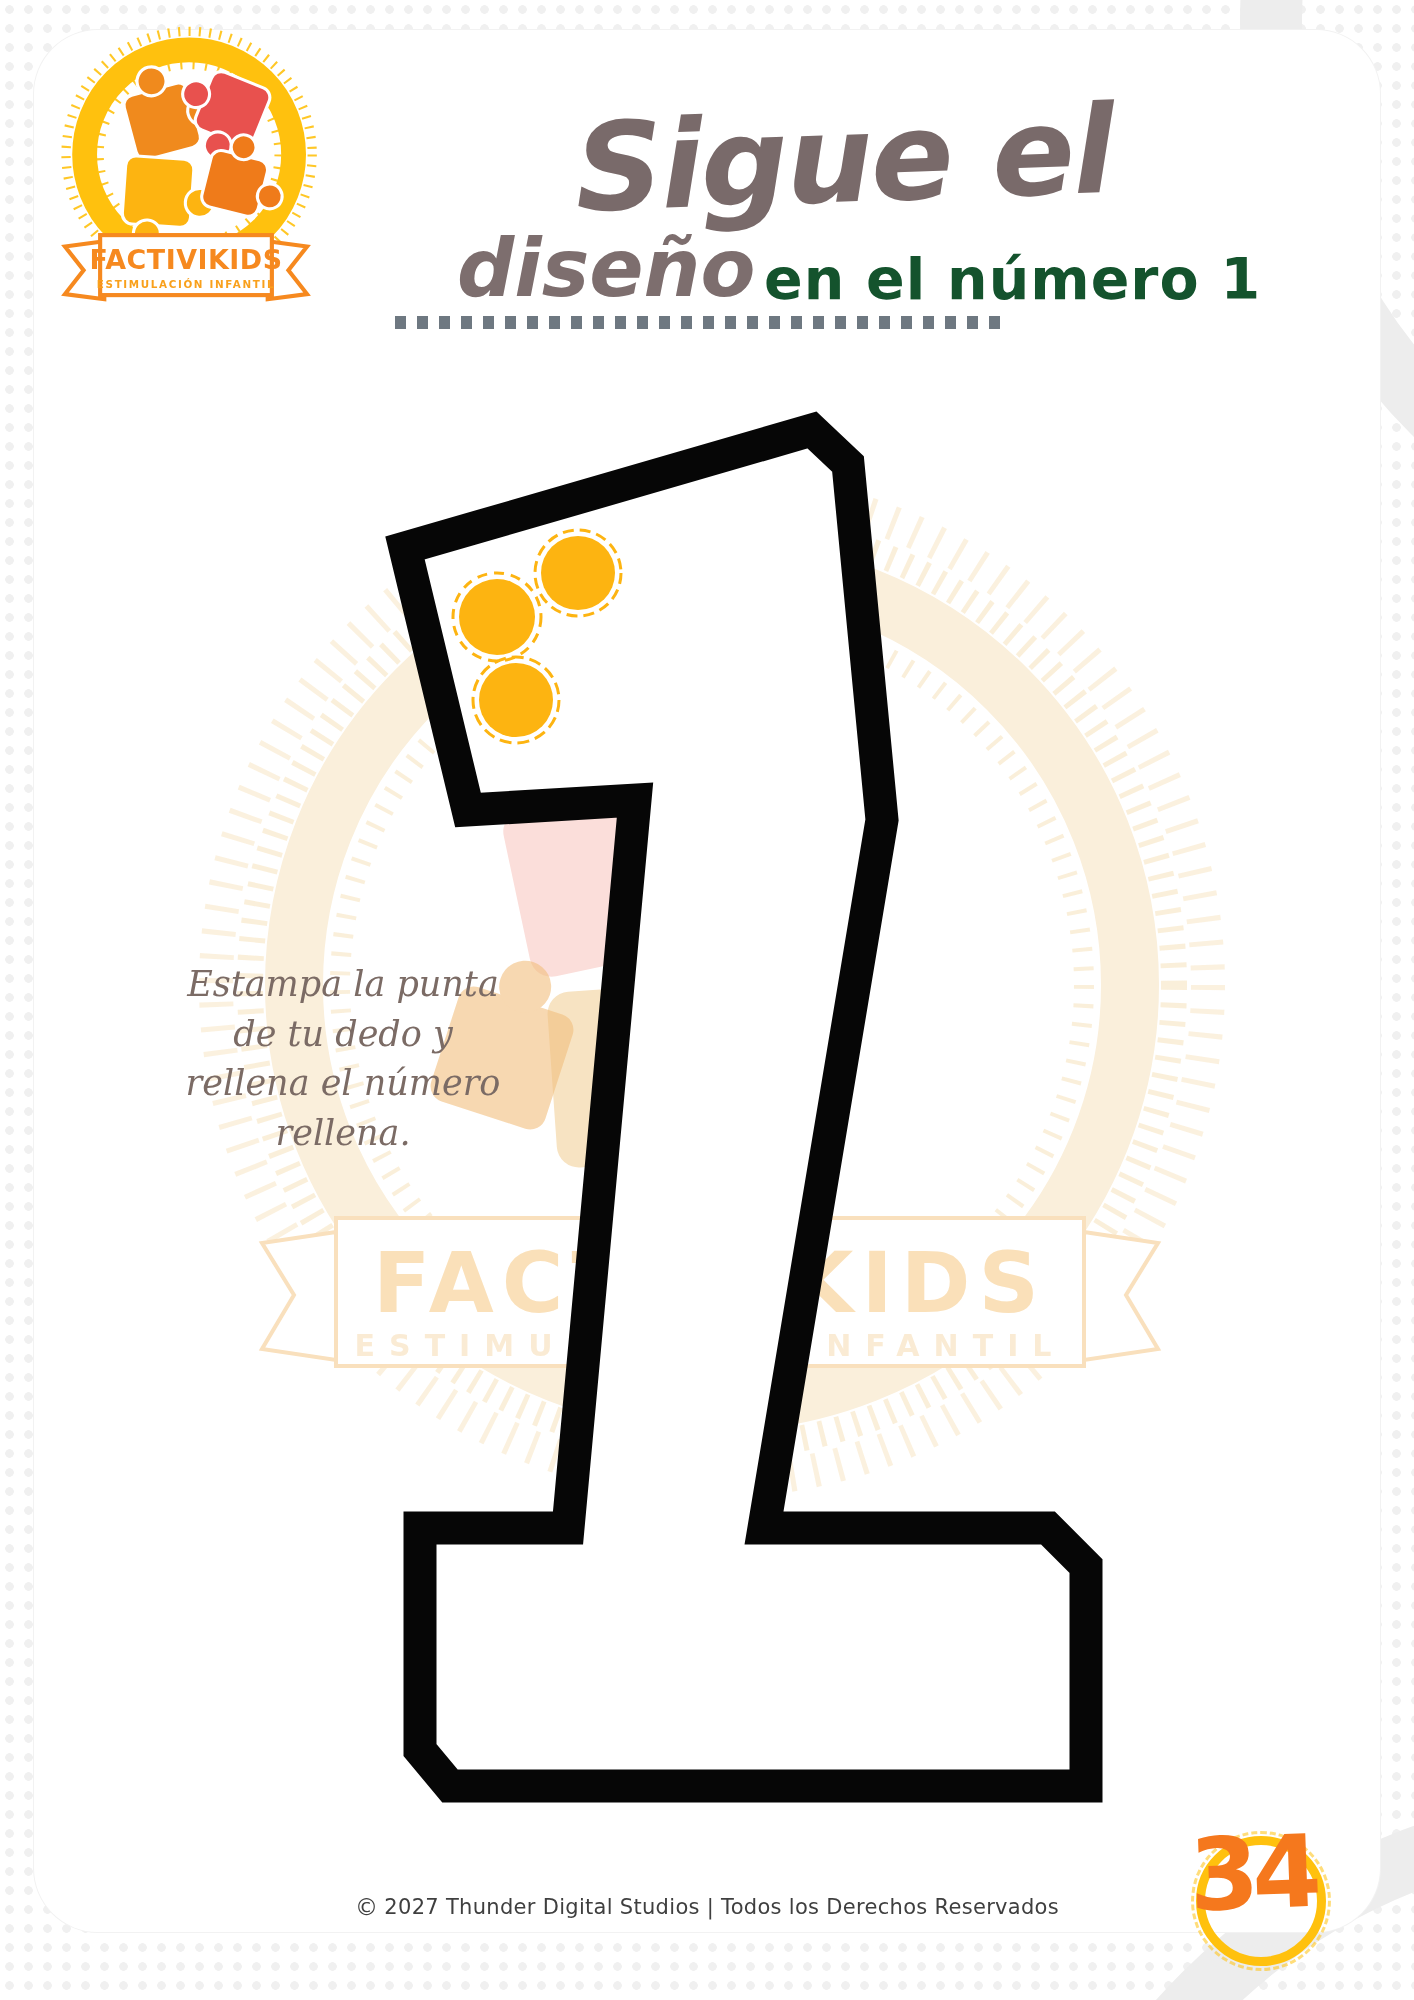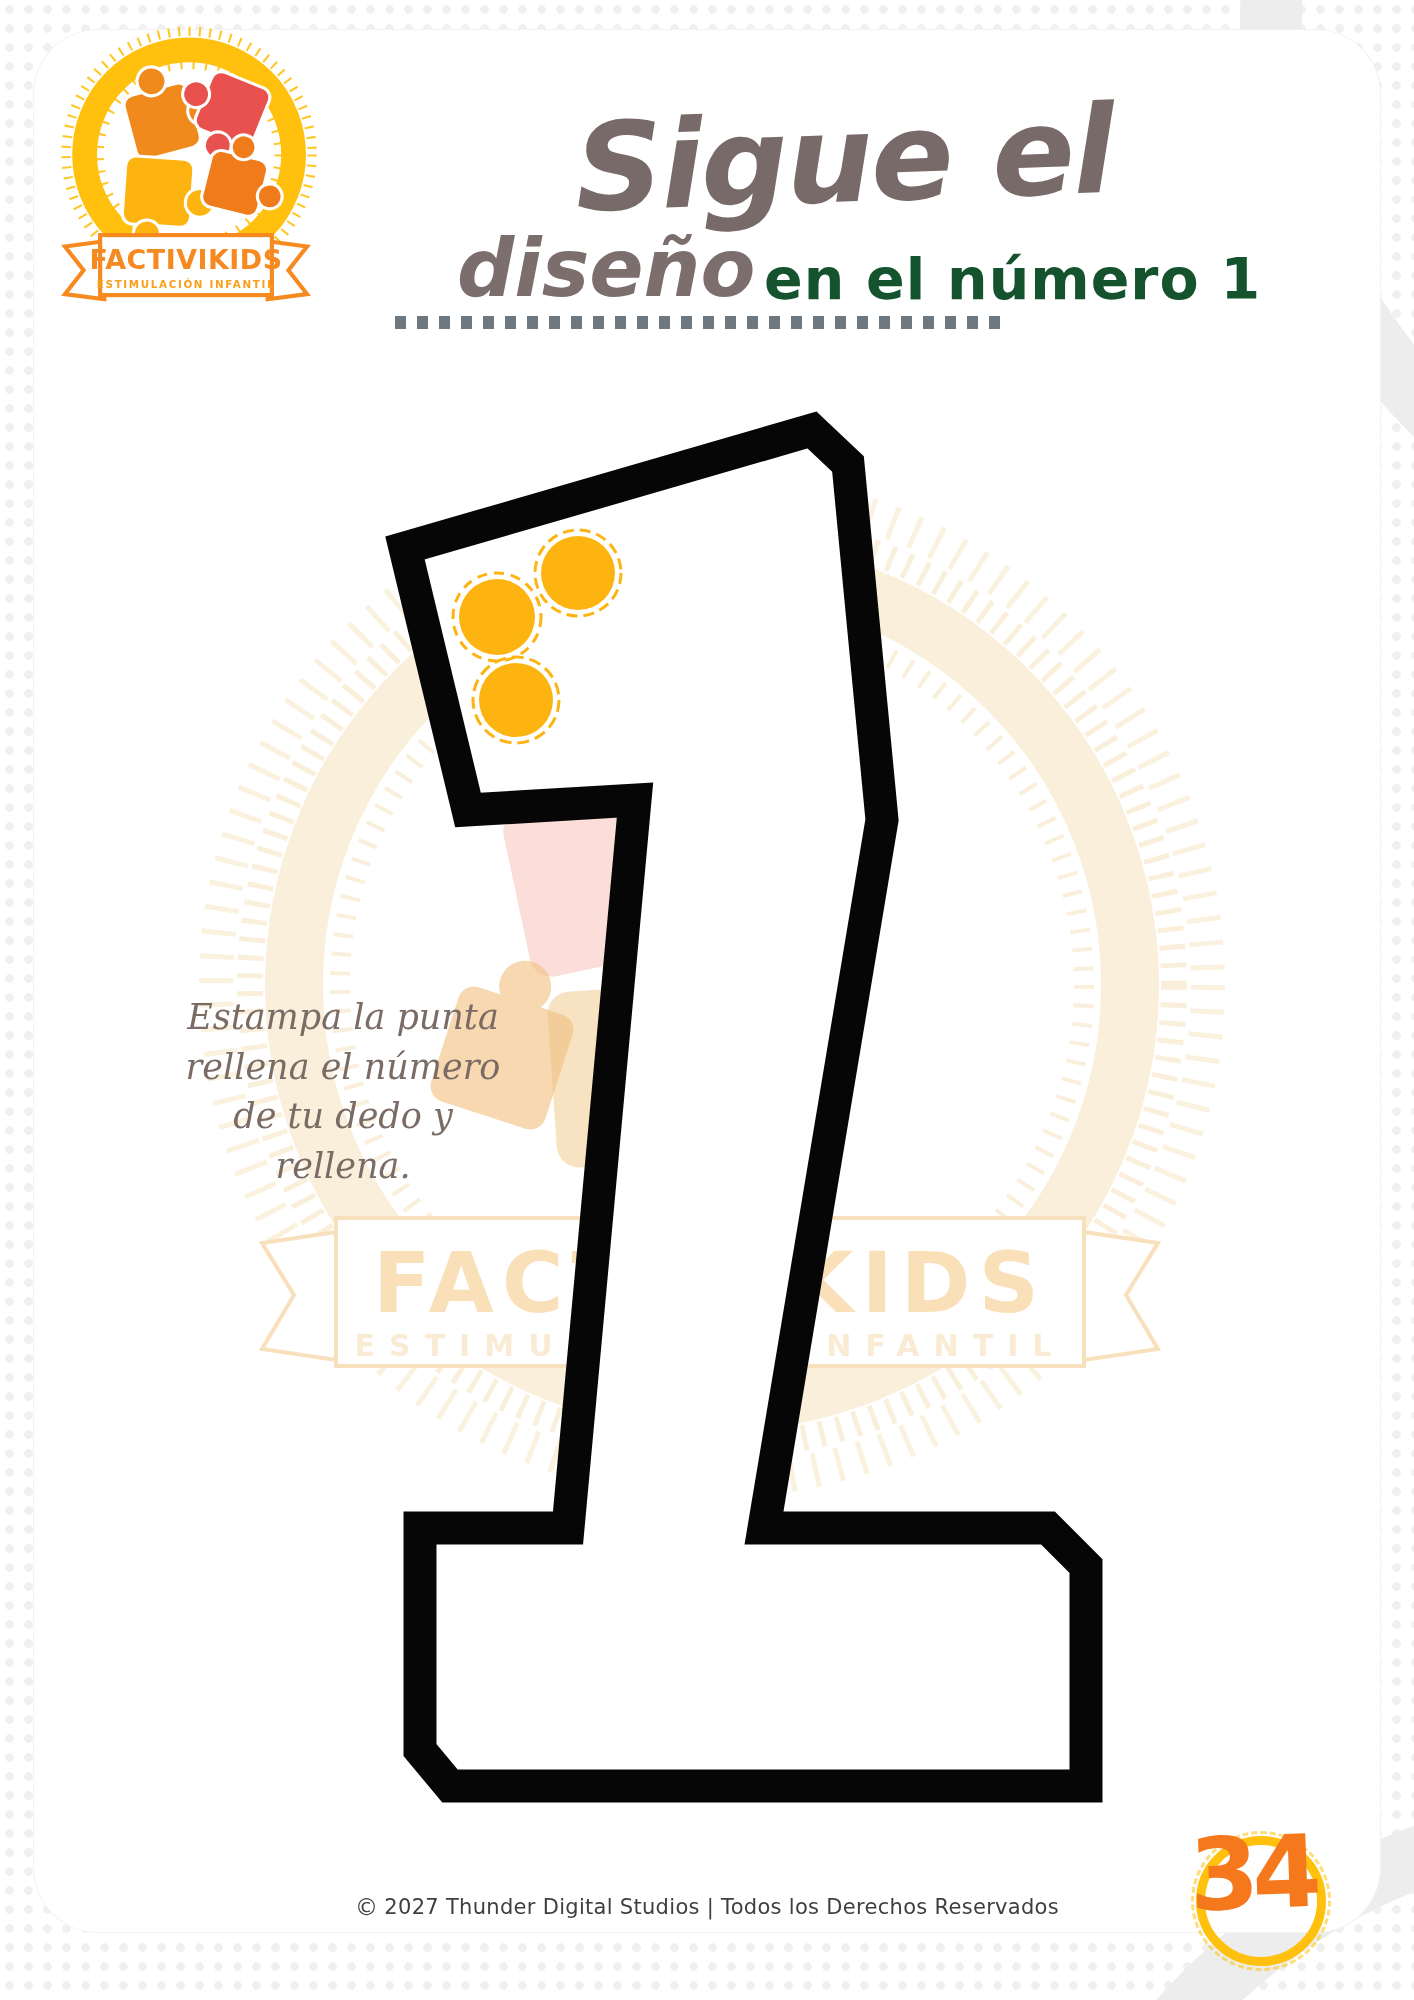--- a/index.html
+++ b/index.html
@@ -23,21 +23,21 @@
     font-size:80px;color:#7d6e6e;white-space:nowrap;}
   .title-sub-rest{position:absolute;left:764px;top:246px;
     font-family:"DejaVu Sans",sans-serif;font-weight:bold;
     font-size:57px;color:#14532d;letter-spacing:1px;white-space:nowrap;}
   .dotted-rule{position:absolute;left:395px;top:316px;width:612px;height:13px;
     background:repeating-linear-gradient(90deg,#6e7881 0 11px,rgba(0,0,0,0) 11px 22px);}
 
   
   .instructions{position:absolute;left:108px;top:960px;width:470px;text-align:center;
     font-family:"DejaVu Serif",serif;font-style:italic;font-size:35px;line-height:1.42;
-    color:#7b6b65;margin-top:33px;}
+    color:#7b6b65;}
 
   
   .footer{position:absolute;left:0;top:1894px;width:1414px;text-align:center;
     font-size:21px;color:#3f3f3f;letter-spacing:.3px;}
   .footer .c{font-size:23px;vertical-align:-1px;margin-right:6px;}
 
   
   .badge-ring{position:absolute;left:1196px;top:1836px;width:112px;height:112px;border-radius:50%;
     border:9px solid #FFC10E;outline:3px dashed rgba(255,193,14,.55);outline-offset:2px;}
   .badge-number{position:absolute;left:1182px;top:1824px;width:140px;text-align:center;
@@ -89,22 +89,22 @@
   </g>
 </svg>
 
 <div class="title-script">Sigue el</div>
 <div class="title-sub-word">diseño</div>
 <div class="title-sub-rest">en el número 1</div>
 <div class="dotted-rule"></div>
 
 <div class="instructions">
   <div>Estampa la punta</div>
+  <div>de tu dedo y</div>
   <div>rellena el número</div>
-  <div>de tu dedo y</div>
   <div>rellena.</div>
 </div>
 
 <svg class="layer" viewBox="0 0 1414 2000">
   <path d="M812,430 L848,464 L882,820 L764,1528 L1048,1528 L1086,1566 L1086,1786 L450,1786 L420,1750 L420,1528 L568,1528 L635,800 L468,810 L405,548 Z" fill="#ffffff" stroke="#060606" stroke-width="33" stroke-linejoin="miter" stroke-miterlimit="3"></path>
   <g>
     <circle cx="578" cy="573" r="37" fill="#FDB411"></circle>
     <circle cx="578" cy="573" r="43" fill="none" stroke="#FDB411" stroke-width="3" stroke-dasharray="11 6"></circle>
     <circle cx="497" cy="617" r="38" fill="#FDB411"></circle>
     <circle cx="497" cy="617" r="44" fill="none" stroke="#FDB411" stroke-width="3" stroke-dasharray="10 7"></circle>

